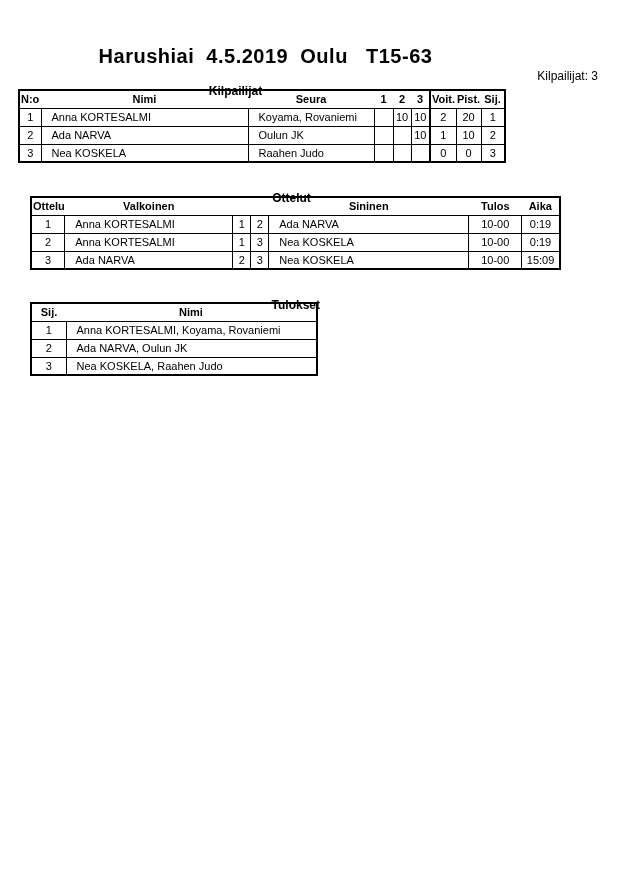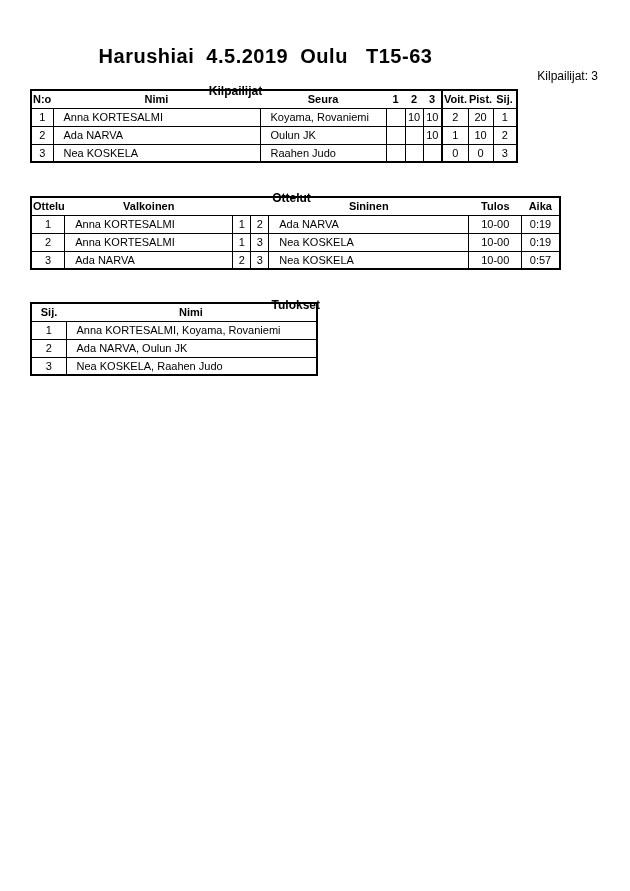--- a/index.html
+++ b/index.html
@@ -36,21 +36,21 @@
     top: 69px; right: 32px;
     font-size: 12px;
   }
   table {
     position: absolute;
     border-collapse: collapse;
     table-layout: fixed;
     border: 2px solid #000;
     font-size: 11px;
   }
-  #table-competitors { top: 89px;  left: 30px; }
+  #table-competitors { top: 89px;  left: 18px; }
   #table-matches     { top: 196px; left: 30px; }
   #table-results     { top: 302px; left: 30px; }
   tr { height: 18px; }
   th, td {
     padding: 0;
     overflow: hidden;
     white-space: nowrap;
     vertical-align: middle;
     text-align: center;
     font-weight: normal;
@@ -174,21 +174,21 @@
       <td>10-00</td>
       <td>0:19</td>
     </tr>
     <tr>
       <td>3</td>
       <td class="al">Ada NARVA</td>
       <td>2</td>
       <td>3</td>
       <td class="al">Nea KOSKELA</td>
       <td>10-00</td>
-      <td>0:57</td>
+      <td>15:09</td>
     </tr>
   </tbody>
     </table>
 
   <div class="section-heading" id="heading-results">Tulokset</div>
 
   <table id="table-results">
     <colgroup>
       <col style="width:35px">
         <col style="width:251px">

